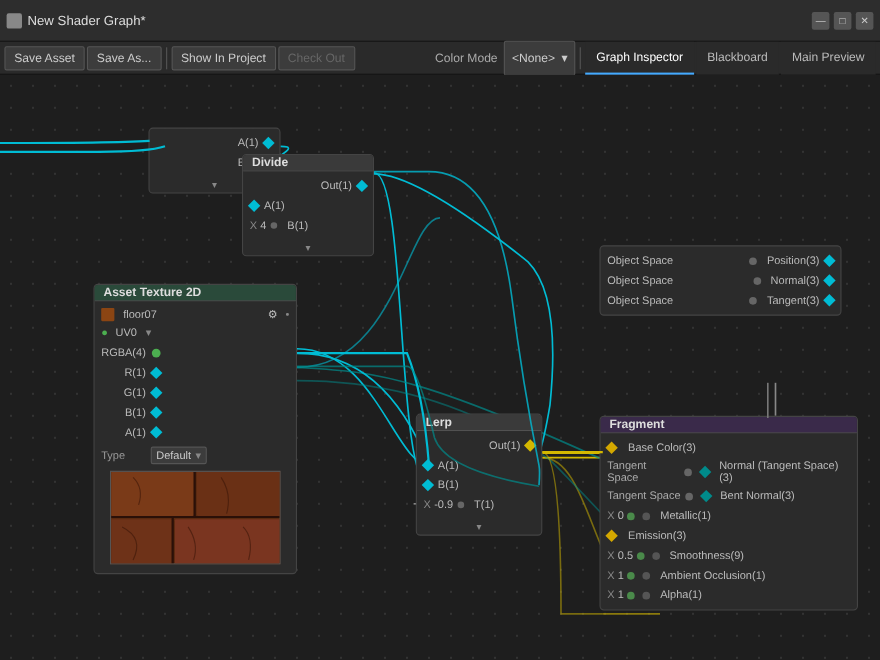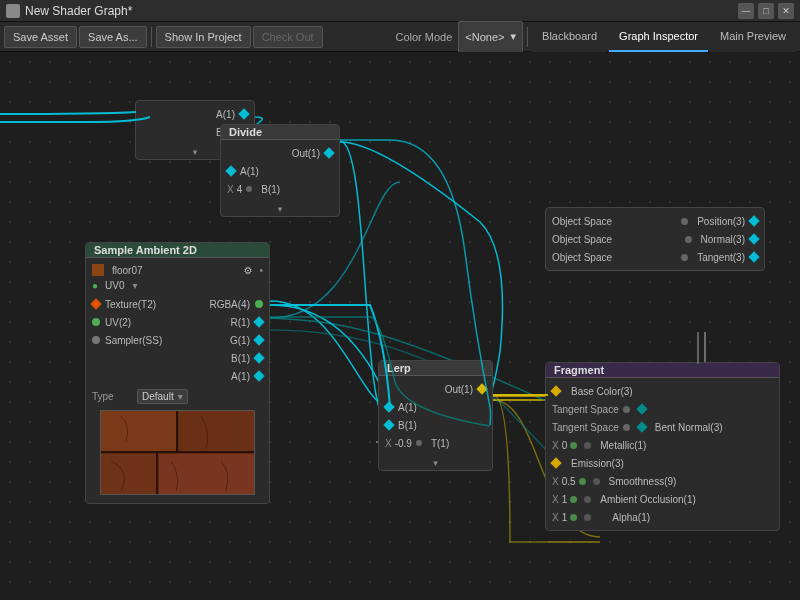--- a/index.html
+++ b/index.html
@@ -9,21 +9,21 @@
       overflow: hidden;
       background: #1a1a1a;
       font-family: Arial, sans-serif;
       font-size: 11px;
       color: #ccc;
     }
 
     
     #title-bar {
       background: #2d2d2d;
-      height: 22px;
+      height: 38px;
       display: flex;
       align-items: center;
       padding: 0 6px;
       border-bottom: 1px solid #111;
     }
     #title-bar .title-icon {
       width: 14px; height: 14px;
       background: #888;
       border-radius: 2px;
       margin-right: 5px;
@@ -281,22 +281,22 @@
 <div id="toolbar">
   <button class="toolbar-btn">Save Asset</button>
   <button class="toolbar-btn">Save As...</button>
   <div class="toolbar-separator"></div>
   <button class="toolbar-btn">Show In Project</button>
   <button class="toolbar-btn disabled">Check Out</button>
   <div class="toolbar-spacer"></div>
   <span class="color-mode-label">Color Mode</span>
   <div class="color-mode-dropdown">&lt;None&gt;</div>
   <div class="toolbar-separator"></div>
+  <button class="tab-btn active">Graph Inspector</button>
   <button class="tab-btn">Blackboard</button>
-  <button class="tab-btn active">Graph Inspector</button>
   <button class="tab-btn">Main Preview</button>
 </div>
 
 <div id="canvas-area">
 
   <svg id="wire-canvas">
 
     <path d="M255 65 C280 65 230 82 255 82" stroke="#00bcd4" stroke-width="1.5" fill="none"></path>
     <path d="M255 91 C280 91 230 100 255 100" stroke="#00bcd4" stroke-width="1.5" fill="none"></path>
 
@@ -366,53 +366,39 @@
         <span style="color:#bbb;font-size:10px;margin-right:4px;">4</span>
         <span class="port-dot input gray" style="width:6px;height:6px;background:#666;border-radius:50%;"></span>
         <span style="margin-left:4px;">B(1)</span>
       </div>
     </div>
     <div class="node-collapse-btn">▾</div>
   </div>
 
   <div class="node" id="node-texture">
     <div class="node-header">
-      <span>Sample Ambient 2D</span>
+      <span>Asset Texture 2D</span>
     </div>
     <div class="node-body">
 
       <div class="floor-label node-settings-row">
         <div class="floor-color"></div>
         <span>floor07</span>
         <span style="margin-left:auto;">⚙</span>
         <span style="margin-left:3px;color:#888;">•</span>
       </div>
 
       <div class="floor-label node-settings-row">
         <span style="color:#4caf50;">●</span>
         <span style="margin-left:3px;">UV0</span>
         <span style="margin-left:4px;color:#888;">▾</span>
       </div>
 
       <div style="display:flex;justify-content:space-between;padding:2px 0;">
 
-        <div>
-          <div class="port-row">
-            <span class="port-dot input orange"></span>
-            <span>Texture(T2)</span>
-          </div>
-          <div class="port-row">
-            <span class="port-dot input green" style="border-radius:50%;background:#4caf50;"></span>
-            <span>UV(2)</span>
-          </div>
-          <div class="port-row">
-            <span class="port-dot input gray" style="background:#777;"></span>
-            <span>Sampler(SS)</span>
-          </div>
-        </div>
 
         <div>
           <div class="port-row output">
             <span>RGBA(4)</span>
             <span class="port-dot output" style="background:#4caf50;margin-left:5px;"></span>
           </div>
           <div class="port-row output">
             <span>R(1)</span>
             <span class="port-dot output cyan"></span>
           </div>
@@ -516,20 +502,21 @@
 
       <div class="port-row" style="padding:2px 6px;display:flex;align-items:center;">
         <span class="port-dot input" style="background:#d4a800;border-radius:0;transform:rotate(45deg);width:8px;height:8px;"></span>
         <span style="margin-left:6px;">Base Color(3)</span>
       </div>
 
       <div class="port-row" style="padding:2px 6px;display:flex;align-items:center;">
         <span style="color:#aaa;font-size:10px;margin-right:4px;">Tangent Space</span>
         <span class="port-dot input" style="background:#666;width:7px;height:7px;border-radius:50%;"></span>
         <span class="port-dot input" style="background:#008b8b;border-radius:0;transform:rotate(45deg);width:8px;height:8px;margin-left:3px;"></span>
+        <span style="margin-left:4px;">Normal (Tangent Space)(3)</span>
       </div>
 
       <div class="port-row" style="padding:2px 6px;display:flex;align-items:center;">
         <span style="color:#aaa;font-size:10px;margin-right:4px;">Tangent Space</span>
         <span class="port-dot input" style="background:#666;width:7px;height:7px;border-radius:50%;"></span>
         <span class="port-dot input" style="background:#008b8b;border-radius:0;transform:rotate(45deg);width:8px;height:8px;margin-left:3px;"></span>
         <span style="margin-left:4px;">Bent Normal(3)</span>
       </div>
 
       <div class="port-row" style="padding:2px 6px;display:flex;align-items:center;">
@@ -559,21 +546,21 @@
         <span class="port-dot input" style="background:#4a8a4a;width:7px;height:7px;border-radius:50%;"></span>
         <span class="port-dot input" style="background:#555;width:7px;height:7px;border-radius:50%;margin-left:2px;"></span>
         <span style="margin-left:4px;">Ambient Occlusion(1)</span>
       </div>
 
       <div class="port-row" style="padding:2px 6px;display:flex;align-items:center;">
         <span class="x-label">X</span>
         <span style="color:#bbb;font-size:10px;margin-right:3px;">1</span>
         <span class="port-dot input" style="background:#4a8a4a;width:7px;height:7px;border-radius:50%;"></span>
         <span class="port-dot input" style="background:#555;width:7px;height:7px;border-radius:50%;margin-left:2px;"></span>
-        <span style="margin-left:16px;">Alpha(1)</span>
+        <span style="margin-left:4px;">Alpha(1)</span>
       </div>
     </div>
   </div>
 
   <svg style="position:absolute;top:0;left:0;width:800px;height:548px;pointer-events:none;">
 
     <path d="M0 70 Q60 70 90 70 Q135 70 150 65" stroke="#00bcd4" stroke-width="2" fill="none"></path>
 
     <path d="M270 253 Q320 253 370 253 Q385 290 390 355" stroke="#00bcd4" stroke-width="2" fill="none"></path>
 

